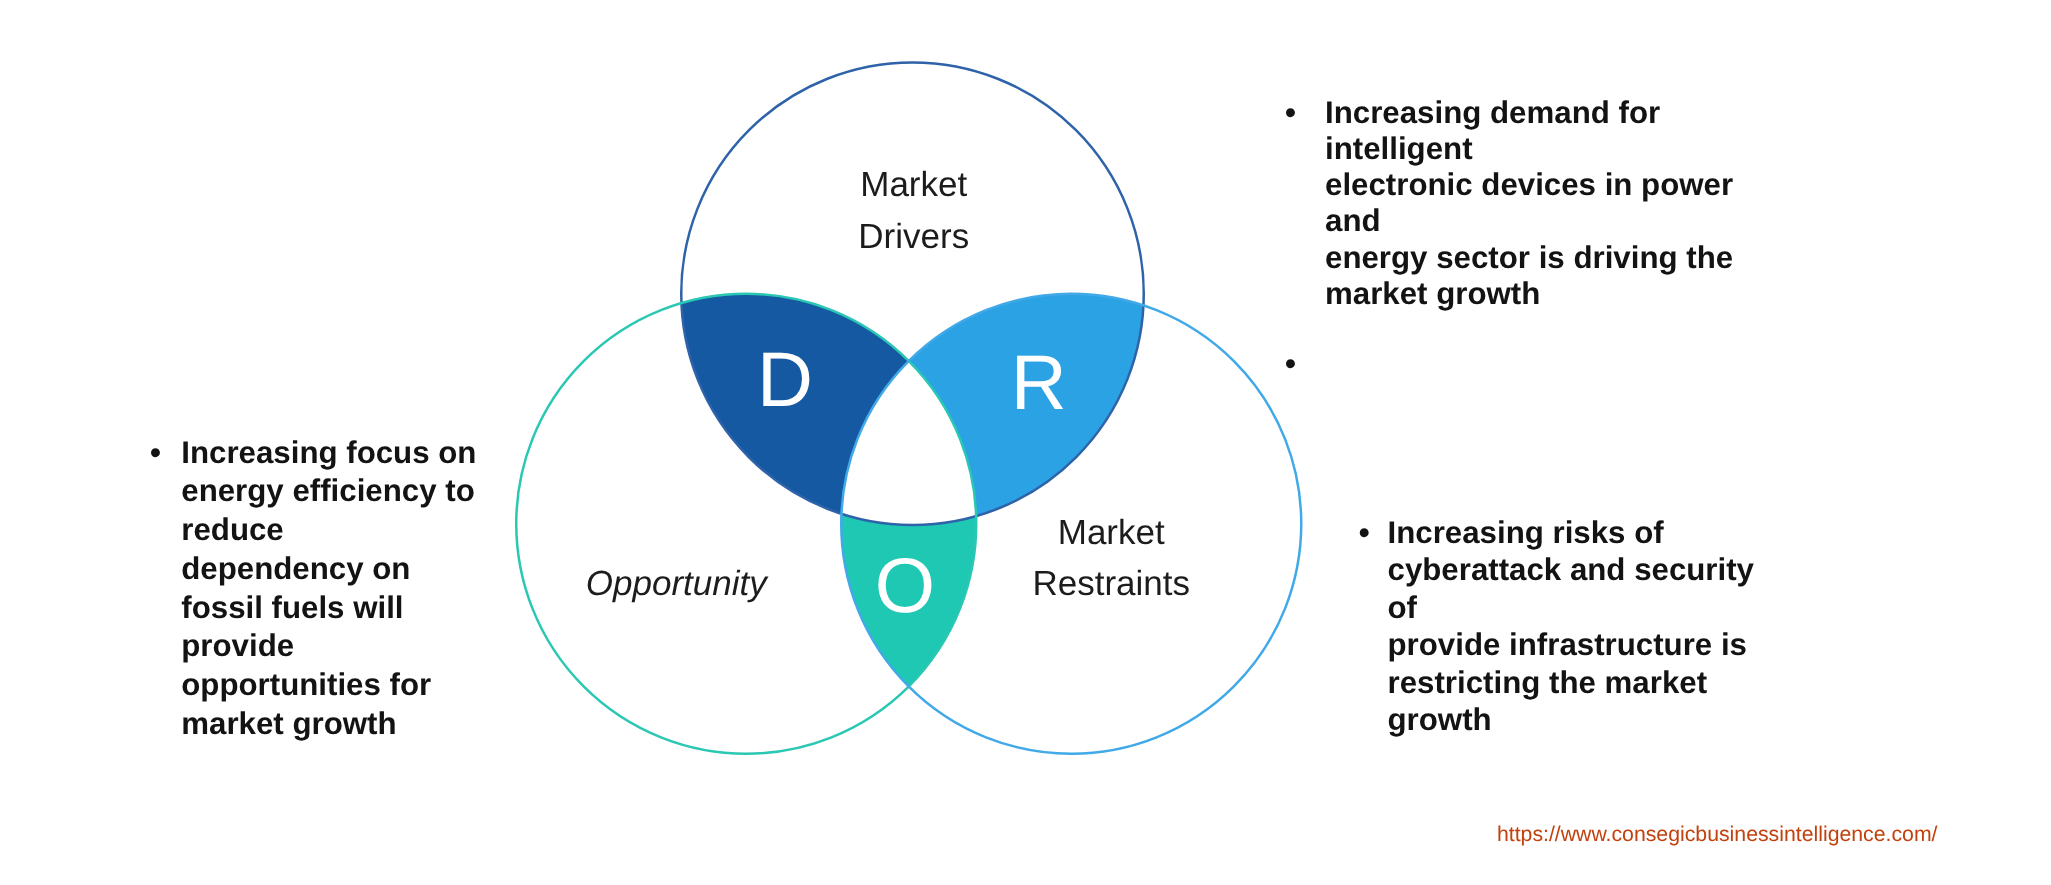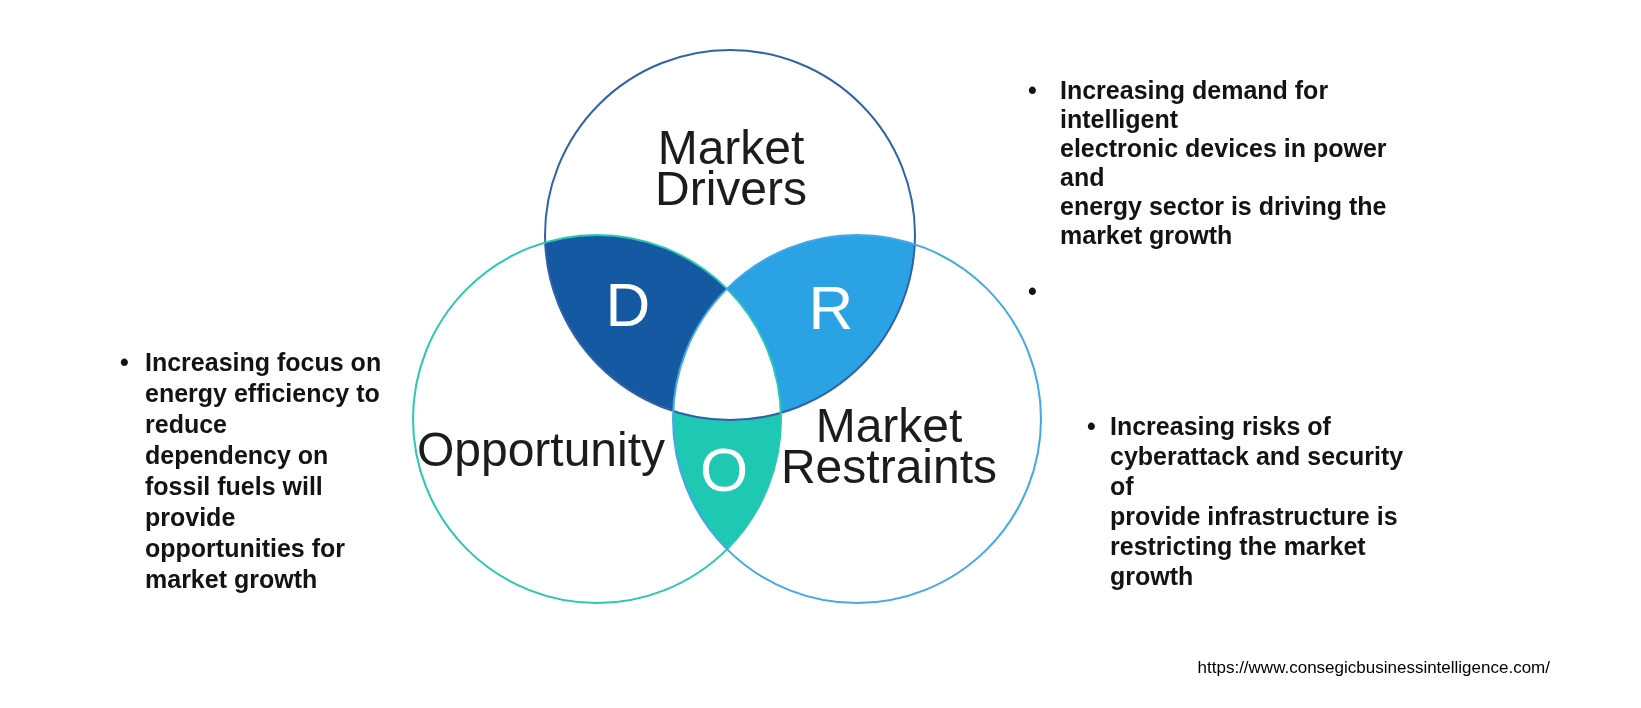--- a/index.html
+++ b/index.html
@@ -12,28 +12,28 @@
     overflow: hidden;
     font-family: "Liberation Sans", sans-serif;
   }
   .venn-svg { position: absolute; left: 0; top: 0; }
   .outline { fill: none; stroke-width: 2; }
 
   
   .venn-label {
     position: absolute;
     color: #1c1c1c;
-    font-size: 48px;
+    font-size: 28px;
     line-height: 41px;
     text-align: center;
     white-space: pre-line;
     font-family: "Liberation Sans", sans-serif;
   }
   .label-drivers    { left: 581px; top: 127px; width: 300px; }
-  .label-opportunity{ left: 416px; top: 429px; width: 250px; }
+  .label-opportunity{ left: 416px; top: 446px; width: 250px; font-style: italic; }
   .label-restraints { left: 739px; top: 405px; width: 300px; }
 
   .venn-letter {
     position: absolute;
     color: #ffffff;
     font-size: 62px;
     font-weight: 400;
     transform: translate(-50%, -50%);
   }
   .letter-d { left: 628px; top: 304px; }
@@ -64,21 +64,21 @@
 
   .bullets-restraints { left: 1073px; top: 411px; width: 360px; line-height: 30px; }
   .bullets-restraints .bullet-dot { width: 37px; padding-left: 14px; }
 
   .footer-url {
     position: absolute;
     left: 1080px;
     top: 658px;
     width: 470px;
     text-align: right;
-    color: #000000;
+    color: #c2410c;
     font-size: 17px;
     font-weight: 400;
   }
 </style>
 </head>
 <body>
 
 <div class="canvas">
 
   <svg class="venn-svg" width="1641" height="708" viewBox="0 0 1641 708">

